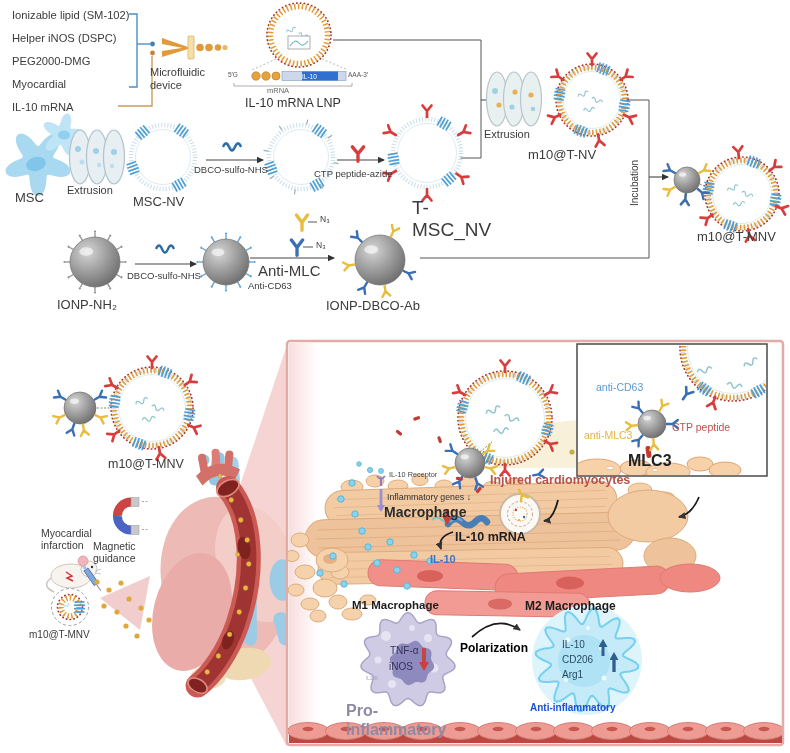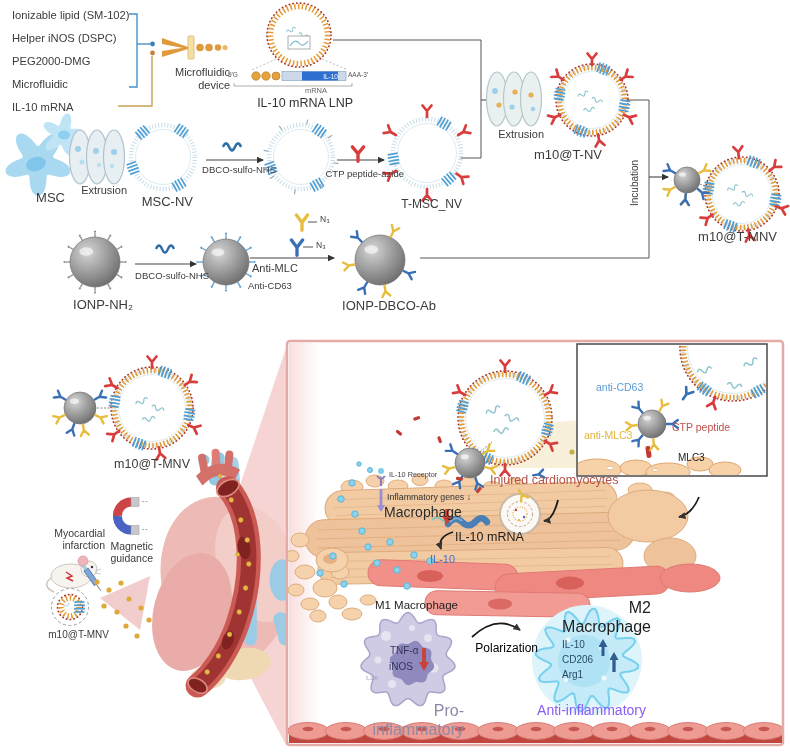--- a/index.html
+++ b/index.html
@@ -1,21 +1,21 @@
 <!DOCTYPE html>
 <html><head>
 <meta charset="utf-8">
 <style>
   html,body{margin:0;padding:0;background:#fff;}
   #fig{position:relative;width:790px;height:753px;background:#fff;overflow:hidden;
        font-family:"Liberation Sans",sans-serif;color:#3b3b3b;}
   #art{position:absolute;left:0;top:0;}
   .lbl{position:absolute;white-space:pre-line;line-height:1.18;z-index:5;}
-  .c{text-align:right;}
-  .b{font-weight:normal;}
+  .c{text-align:left;}
+  .b{font-weight:bold;}
 </style>
 </head>
 <body>
 
 <div id="fig">
 
 <svg id="art" width="790" height="753" viewBox="0 0 790 753">
 <defs>
   <radialGradient id="gION" cx="35%" cy="30%" r="75%">
     <stop offset="0%" stop-color="#d6d6d6"></stop>
@@ -774,68 +774,68 @@
             <use href="#aby" transform="rotate(175) translate(0,-23)" style="color:#e8bc3c"></use>
           </g>
     <use href="#aby" transform="translate(688,392) rotate(35) scale(1.1)" style="color:#3a6fb5"></use>
   </g>
 </g>
 </svg>
 
 <div class="lbl" style="left:12px;top:9px;font-size:11.2px">Ionizable lipid (SM-102)</div>
 <div class="lbl" style="left:12px;top:32px;font-size:11.2px">Helper iNOS (DSPC)</div>
 <div class="lbl" style="left:12px;top:55px;font-size:11.2px">PEG2000-DMG</div>
-<div class="lbl" style="left:12px;top:78px;font-size:11.2px">Microfluidic</div>
+<div class="lbl" style="left:12px;top:78px;font-size:11.2px">Myocardial</div>
 <div class="lbl" style="left:12px;top:101px;font-size:11.2px">IL-10 mRNA</div>
 <div class="lbl c" style="left:150px;top:66px;width:80px;font-size:11px">Microfluidic device</div>
 <div class="lbl" style="left:228px;top:71px;font-size:6.5px;color:#555">5′G</div>
 <div class="lbl c" style="left:302px;top:72.5px;width:36px;font-size:6.5px;color:#fff">IL-10</div>
 <div class="lbl" style="left:348px;top:71px;font-size:6.5px;color:#555">AAA-3′</div>
 <div class="lbl c" style="left:267px;top:87px;width:60px;font-size:7.5px;color:#666">mRNA</div>
 <div class="lbl c" style="left:245px;top:96px;width:108px;font-size:12.5px;color:#333">IL-10 mRNA LNP</div>
 <div class="lbl c" style="left:15px;top:190px;width:50px;font-size:13px">MSC</div>
 <div class="lbl c" style="left:67px;top:184px;width:60px;font-size:11px">Extrusion</div>
 <div class="lbl c" style="left:133px;top:194px;width:60px;font-size:13px">MSC-NV</div>
 <div class="lbl c" style="left:194px;top:164px;width:82px;font-size:9.5px">DBCO-sulfo-NHS</div>
 <div class="lbl c" style="left:314px;top:168px;width:90px;font-size:9.5px">CTP peptide-azide</div>
-<div class="lbl c" style="left:392px;top:197px;width:70px;font-size:12px">T-MSC_NV</div>
+<div class="lbl c" style="left:412px;top:197px;width:70px;font-size:19px">T-MSC_NV</div>
 <div class="lbl c" style="left:484px;top:128px;width:60px;font-size:11px">Extrusion</div>
 <div class="lbl c" style="left:528px;top:147px;width:74px;font-size:13px">m10@T-NV</div>
 <div class="lbl" style="left:629px;top:206px;font-size:10px;transform:rotate(-90deg);transform-origin:0 0">Incubation</div>
 <div class="lbl c" style="left:697px;top:229px;width:80px;font-size:13px">m10@T-MNV</div>
 <div class="lbl c" style="left:57px;top:297px;width:76px;font-size:13px">IONP-NH₂</div>
 <div class="lbl c" style="left:127px;top:270px;width:82px;font-size:9.5px">DBCO-sulfo-NHS</div>
 <div class="lbl" style="left:320px;top:214px;font-size:8.5px">N₃</div>
 <div class="lbl" style="left:316px;top:240px;font-size:8.5px">N₃</div>
-<div class="lbl" style="left:252px;top:262px;font-size:11px">Anti-MLC</div>
+<div class="lbl" style="left:258px;top:262px;font-size:15px">Anti-MLC</div>
 <div class="lbl" style="left:248px;top:280px;font-size:9.5px">Anti-CD63</div>
 <div class="lbl c" style="left:326px;top:298px;width:110px;font-size:13px">IONP-DBCO-Ab</div>
 
 <div class="lbl c" style="left:108px;top:457px;width:82px;font-size:12.5px">m10@T-MNV</div>
 <div class="lbl c" style="left:41px;top:527px;width:64px;font-size:10.5px">Myocardial infarction</div>
 <div class="lbl c" style="left:93px;top:540px;width:60px;font-size:10.5px">Magnetic guidance</div>
 <div class="lbl c" style="left:29px;top:629px;width:80px;font-size:10px">m10@T-MNV</div>
 
 <div class="lbl" style="left:596px;top:381px;font-size:10.5px;color:#5b9bd5">anti-CD63</div>
 <div class="lbl" style="left:584px;top:429px;font-size:10.5px;color:#e4b53c">anti-MLC3</div>
 <div class="lbl" style="left:672px;top:421px;font-size:10.5px;color:#c0504d">CTP peptide</div>
-<div class="lbl" style="left:678px;top:452px;font-size:10px;font-weight:400;color:#222">MLC3</div>
+<div class="lbl" style="left:628px;top:452px;font-size:16px;font-weight:700;color:#222">MLC3</div>
 
 <div class="lbl b" style="left:490px;top:473px;font-size:12.5px;color:#b5524a">Injured cardiomyocytes</div>
 <div class="lbl" style="left:389px;top:471px;font-size:7.3px;color:#444">IL-10 Receptor</div>
 <div class="lbl" style="left:387px;top:492px;font-size:8.8px;color:#333">Inflammatory genes ↓</div>
 <div class="lbl b" style="left:384px;top:504px;font-size:14px;color:#2b2b2b">Macrophage</div>
 <div class="lbl b" style="left:455px;top:530px;font-size:12.5px;color:#1d1d1d">IL-10 mRNA</div>
 <div class="lbl b" style="left:430px;top:553px;font-size:11px;color:#4472c4">IL-10</div>
 
 <div class="lbl c b" style="left:352px;top:599px;width:106px;font-size:11.5px;color:#1d1d1d">M1 Macrophage</div>
 <div class="lbl" style="left:390px;top:645px;font-size:10px;color:#34325a">TNF-α</div>
 <div class="lbl" style="left:389px;top:661px;font-size:10px;color:#34325a">iNOS</div>
 <div class="lbl" style="left:366px;top:676px;font-size:4.5px;color:#a39fc2">IL10R</div>
 <div class="lbl c b" style="left:346px;top:702px;width:118px;font-size:16px;color:#8d89a6">Pro-inflammatory</div>
 <div class="lbl c b" style="left:460px;top:641px;width:78px;font-size:12px;color:#000000">Polarization</div>
-<div class="lbl c b" style="left:543px;top:599px;width:108px;font-size:16px;color:#1d1d1d">M2 Macrophage</div>
+<div class="lbl c b" style="left:525px;top:599px;width:108px;font-size:12px;color:#1d1d1d">M2 Macrophage</div>
 <div class="lbl" style="left:562px;top:639px;font-size:10px;color:#2b4a66">IL-10</div>
 <div class="lbl" style="left:562px;top:654px;font-size:10px;color:#2b4a66">CD206</div>
 <div class="lbl" style="left:562px;top:669px;font-size:10px;color:#2b4a66">Arg1</div>
-<div class="lbl c b" style="left:530px;top:702px;width:116px;font-size:14px;color:#8b5cf6">Anti-inflammatory</div>
+<div class="lbl c b" style="left:530px;top:702px;width:116px;font-size:10px;color:#1d4ed8">Anti-inflammatory</div>
 
 </div>
 
 </body></html>

